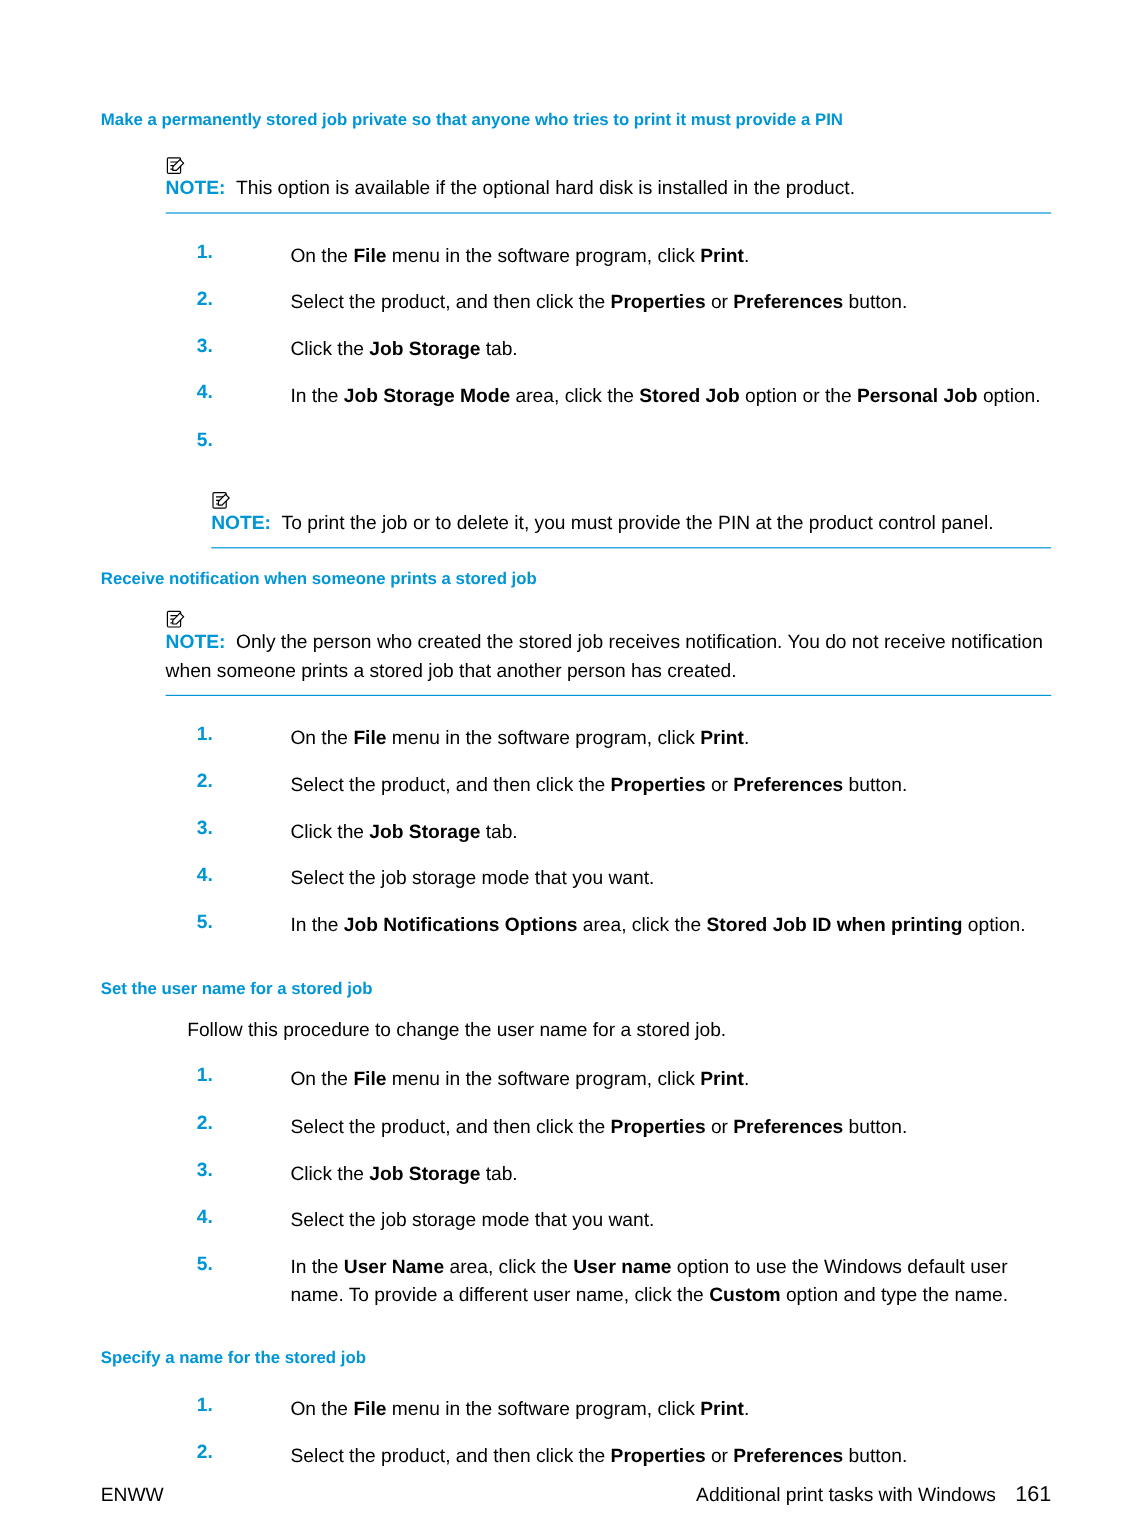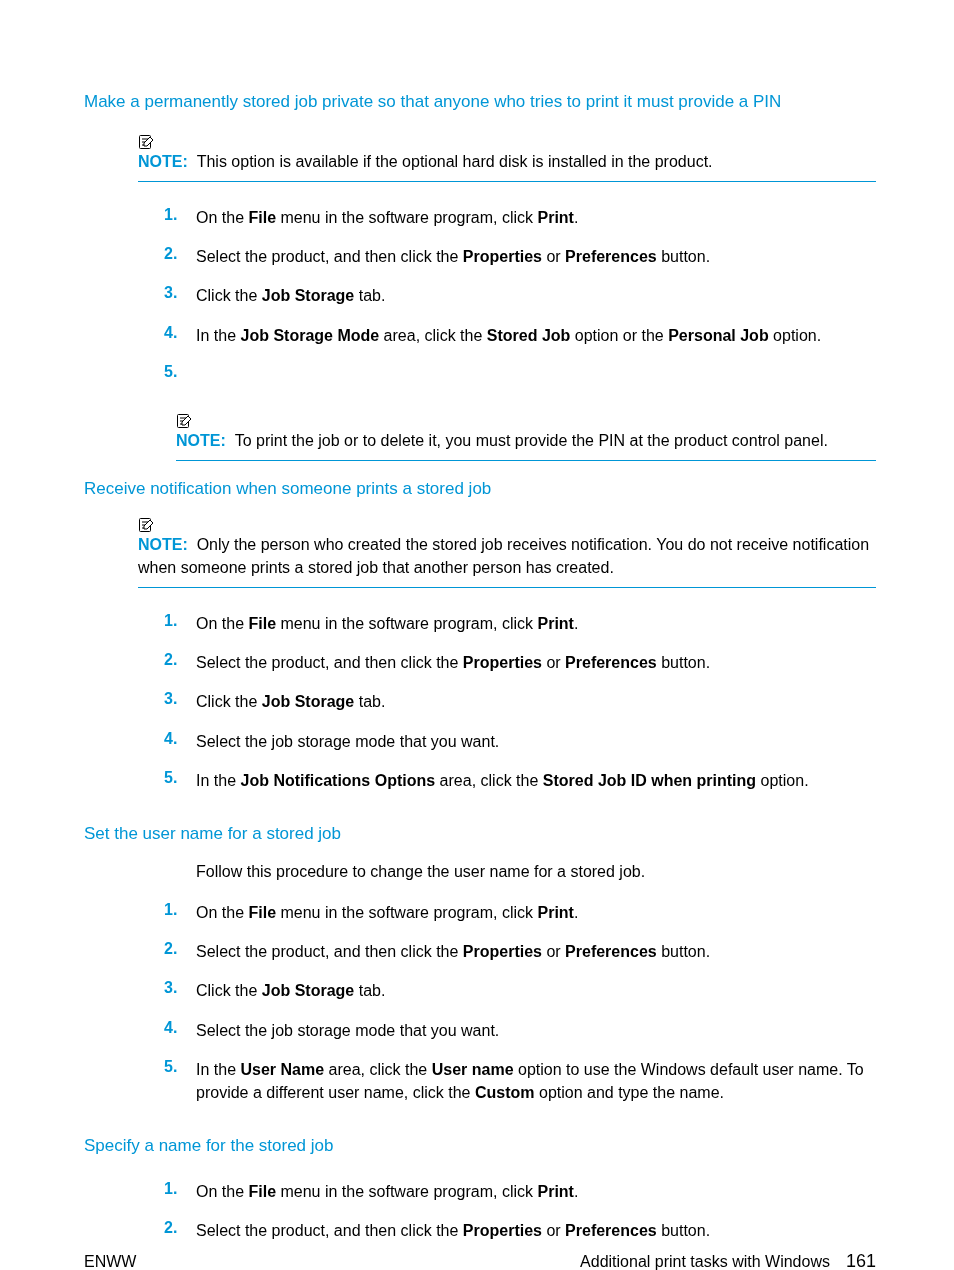--- a/index.html
+++ b/index.html
@@ -1,31 +1,31 @@
 <!DOCTYPE html>
 <html><head>
 <meta charset="utf-8">
 <style>
   * { box-sizing: border-box; margin: 0; padding: 0; }
   html, body { width: 954px; background: #fff; font-family: "Futura", "Century Gothic", "Trebuchet MS", Arial, sans-serif; color: #000; }
   .page { padding: 90px 78px 60px 84px; position: relative; min-height: 1270px; }
-  .sec-title { color: #0096d6; font-weight: 400; font-size: 17px; line-height: 1.4; margin-bottom: 18px; }
+  .sec-title { color: #0096d6; font-weight: 700; font-size: 14px; line-height: 1.4; margin-bottom: 18px; }
   .sec-title.tight { margin-bottom: 14px; }
   .note-block { margin-left: 54px; margin-bottom: 16px; }
   .note-block.indented2 { margin-left: 92px; }
   .note-row { display: flex; align-items: flex-start; padding-bottom: 6px; flex-direction: column; }
   .note-icon { flex: 0 0 auto; width: 18px; margin-right: 6px; margin-top: 2px; }
   .note-body { flex: 1 1 auto; font-size: 16px; line-height: 1.45; }
   .note-label { color: #0096d6; font-weight: 700; }
   .note-rule { border: none; border-top: 1px solid #0096d6; margin-top: 2px; }
   ol.steps { list-style: none; margin-left: 78px; margin-bottom: 22px; }
   ol.steps > li { display: flex; align-items: flex-start; padding: 8px 0; }
   ol.steps .num { color: #0096d6; font-weight: 700; width: 34px; flex: 0 0 34px; font-size: 16px; text-align: left; padding-left: 2px;}
-  ol.steps .txt { flex: 1 1 auto; font-size: 16px; line-height: 1.45; }
-  .para { margin-left: 112px; font-size: 16px; line-height: 1.45; margin-bottom: 10px; }
+  ol.steps .txt { flex: 1 1 auto; font-size: 16px; line-height: 1.45; margin-left: 46px; }
+  .para { margin-left: 72px; font-size: 16px; line-height: 1.45; margin-bottom: 10px; }
   b { font-weight: 700; }
   .footer { position: absolute; bottom: 60px; left: 84px; right: 78px; display: flex; justify-content: space-between; font-size: 16px; align-items: baseline; }
   .footer .right { display: flex; align-items: baseline; gap: 16px; }
   .footer .pnum { font-size: 18px; }
   .note-icon svg { display:block; }
 </style>
 </head>
 <body>
 
 <div class="page">

